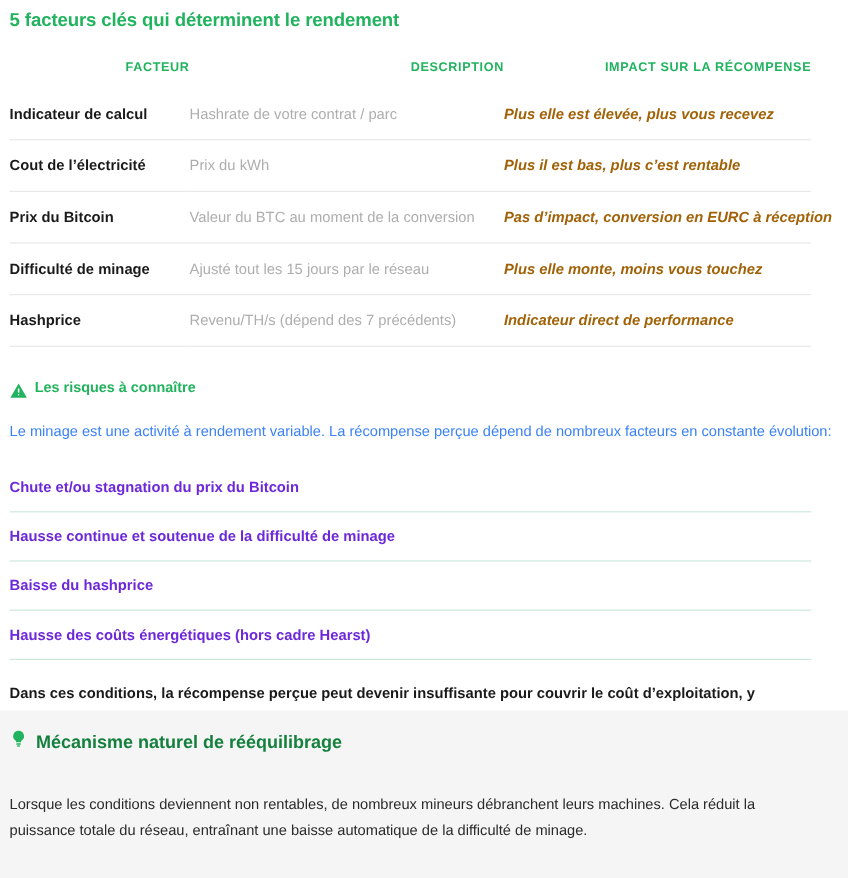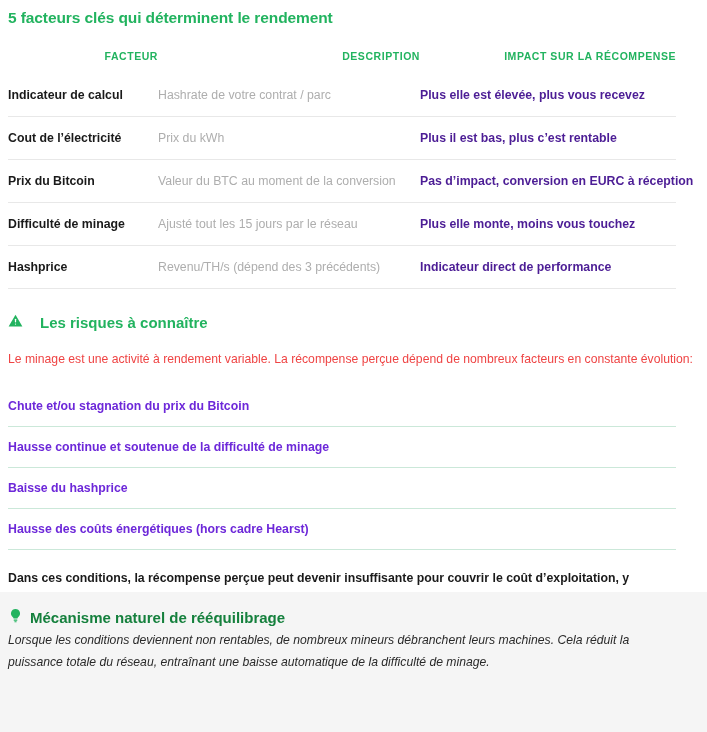--- a/index.html
+++ b/index.html
@@ -68,44 +68,44 @@
     padding: 13px 8px 13px 0;
     vertical-align: middle;
     border-bottom: 1px solid #e8e8e8;
     line-height: 16px;
   }
   .factors-table tr:last-child td {
     border-bottom: 1px solid #e8e8e8;
   }
   .cell-factor { font-weight: bold; color: #1a1a1a; }
   .cell-desc   { font-weight: normal; color: #aeaeae; }
-  .cell-impact { font-weight: bold; color: #4c1d95; white-space: nowrap; }
+  .cell-impact { font-weight: bold; color: #a16207; white-space: nowrap; font-style: italic; }
 
   
   .risks-section {
     padding: 0 8px;
     box-sizing: border-box;
     margin-top: 24px;
   }
 
   .risk-heading {
     display: flex;
-    align-items: flex-start;
-    gap: 17px;
-    font-size: 15px;
+    align-items: flex-end;
+    gap: 6px;
+    font-size: 12px;
     font-weight: bold;
     color: #22b35f;
     line-height: 20px;
     margin: 0;
   }
   .risk-heading .ic { display: inline-flex; align-items: center; }
 
   .risks-intro {
     font-size: 12.2px;
-    color: #ef4444;
+    color: #3b82f6;
     line-height: 18px;
     margin: 17px 0 0 0;
     font-weight: normal;
   }
 
   .risk-list {
     width: 668px;
     margin-top: 20px;
   }
   .risk-item {
@@ -144,22 +144,21 @@
     align-items: center;
     gap: 7px;
     font-size: 15px;
     font-weight: bold;
     color: #15803d;
     line-height: 20px;
     margin: 0;
   }
 
   .rebalance-body {
-    margin-top: 1px;
-    font-style: italic;
+    margin-top: 30px;
   }
   .rebalance-para {
     font-size: 12.2px;
     color: #2a2a2a;
     line-height: 22px;
     margin: 0;
     max-width: 672px;
     font-weight: normal;
   }
 </style>
@@ -201,21 +200,21 @@
           <td class="cell-desc">Valeur du BTC au moment de la conversion</td>
           <td class="cell-impact">Pas d’impact, conversion en EURC à réception</td>
         </tr>
         <tr>
           <td class="cell-factor">Difficulté de minage</td>
           <td class="cell-desc">Ajusté tout les 15 jours par le réseau</td>
           <td class="cell-impact">Plus elle monte, moins vous touchez</td>
         </tr>
         <tr>
           <td class="cell-factor">Hashprice</td>
-          <td class="cell-desc">Revenu/TH/s (dépend des 3 précédents)</td>
+          <td class="cell-desc">Revenu/TH/s (dépend des 7 précédents)</td>
           <td class="cell-impact">Indicateur direct de performance</td>
         </tr>
       </tbody>
     </table>
   </section>
 
   <section class="risks-section">
 
     <h3 class="risk-heading">
       <span class="ic">

